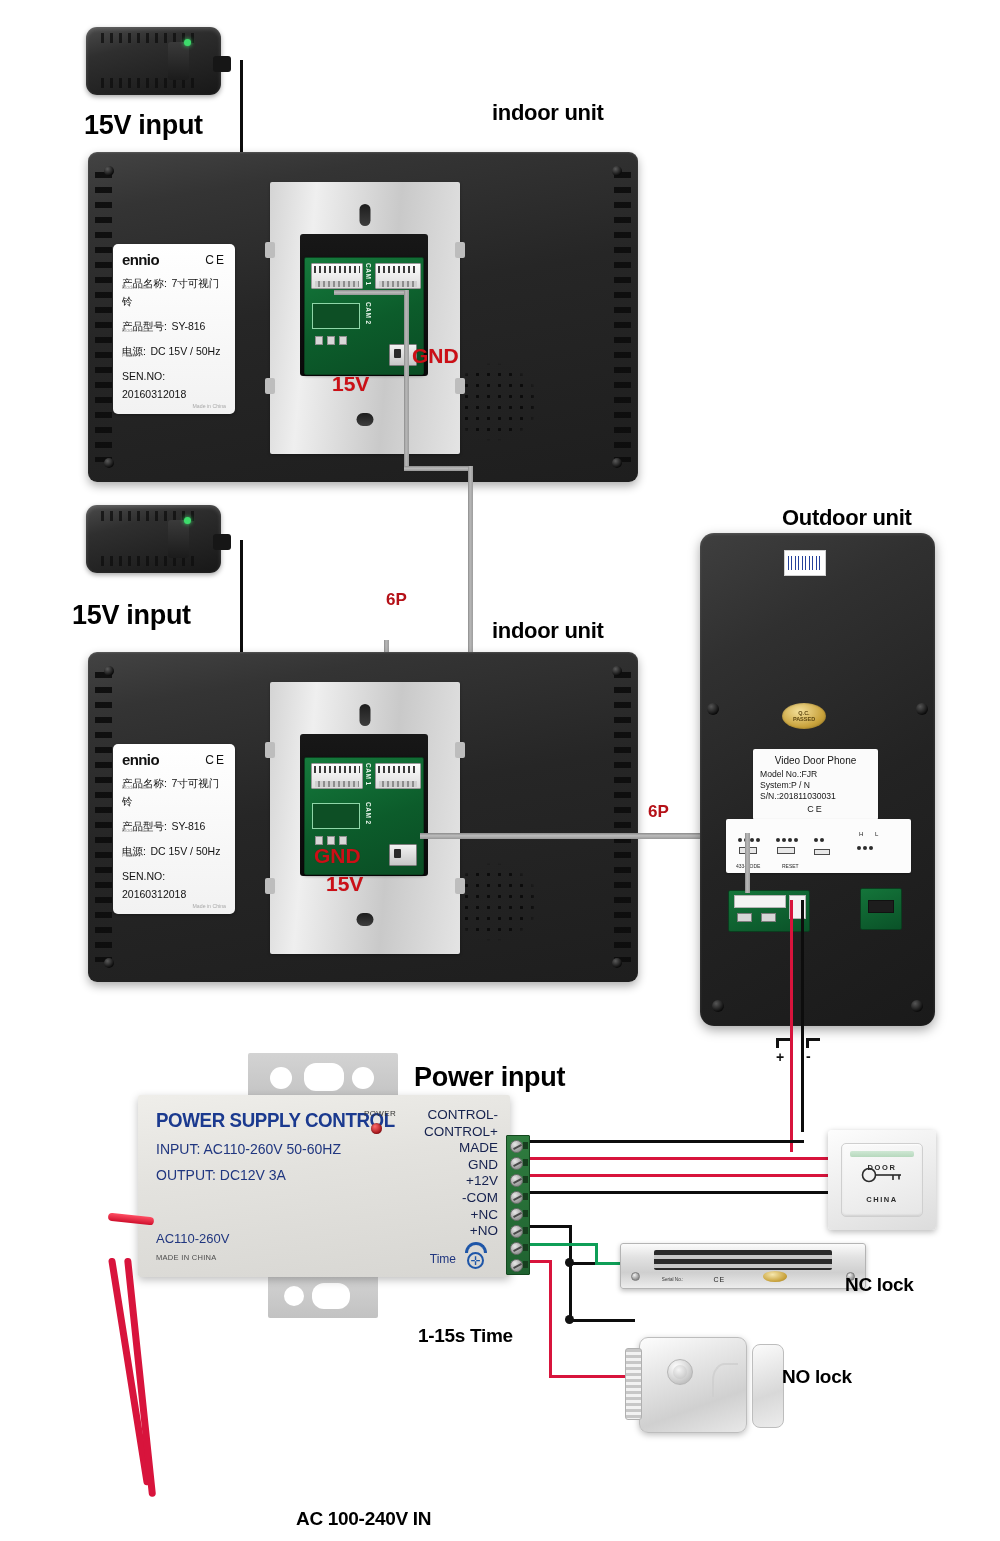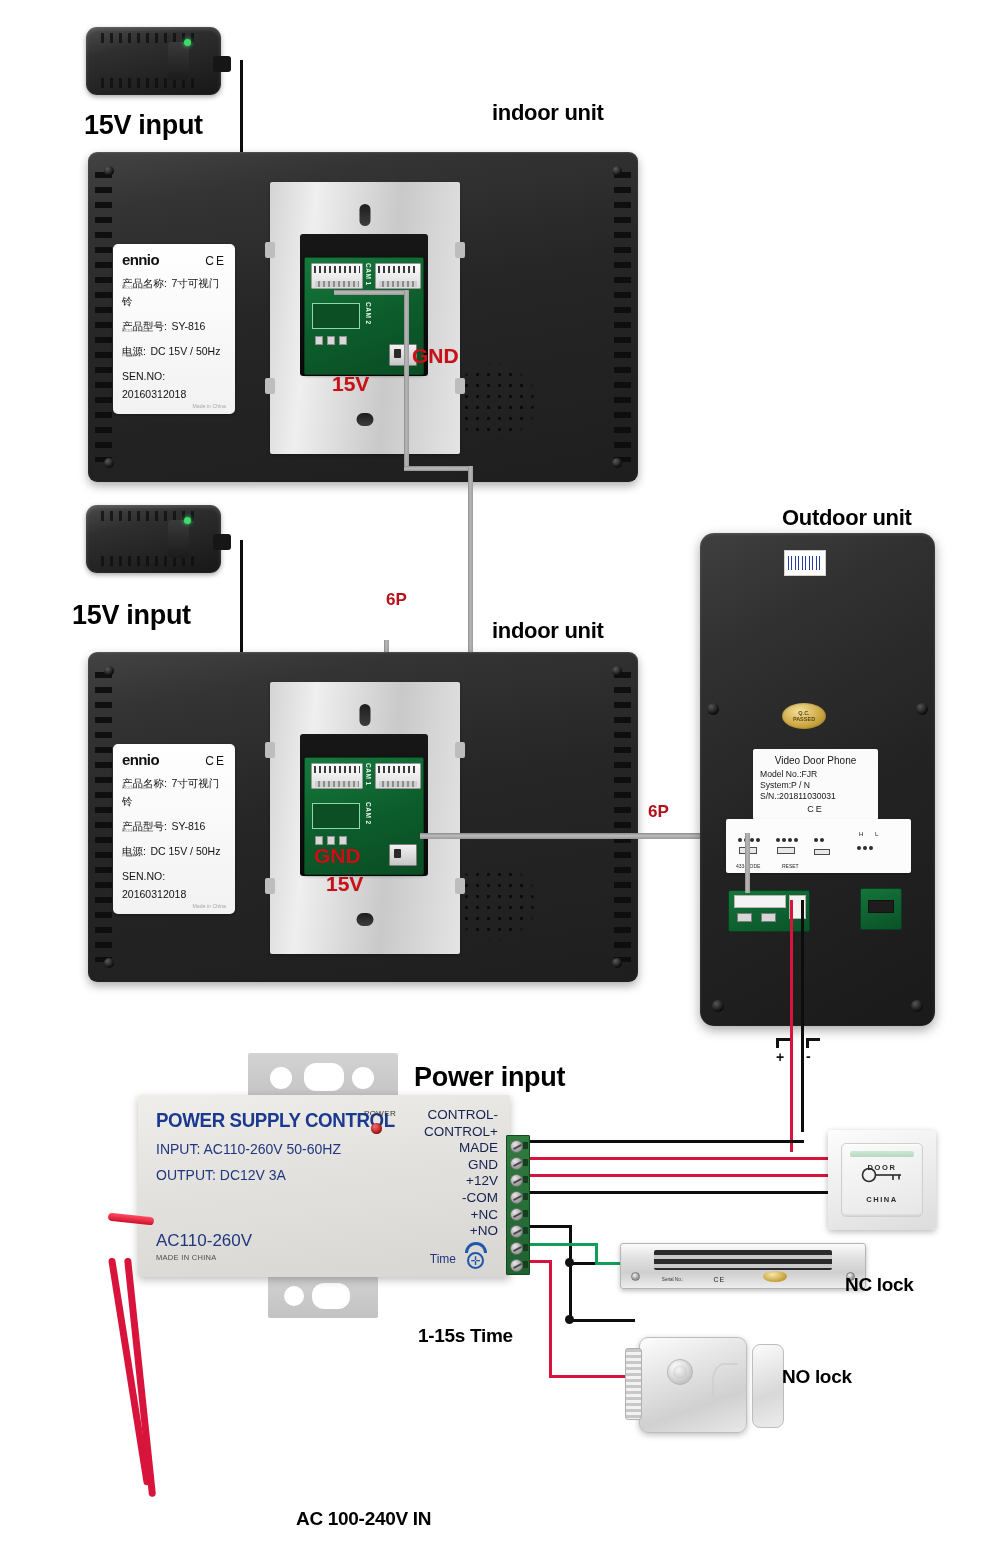--- a/index.html
+++ b/index.html
@@ -118,21 +118,21 @@
   }
   .monitor .label {
     position:absolute;
     background:linear-gradient(180deg,#ffffff,#f2f2f2);
     border-radius:5px;
     box-shadow:0 1px 3px rgba(0,0,0,.35);
     padding:7px 9px 5px 9px;
     color:#1a1a1a;
   }
   .label .brand-row {
-    display:flex; align-items:flex-end; justify-content:space-between;
+    display:flex; align-items:center; justify-content:space-between;
     margin-bottom:5px;
   }
   .label .brand { font-size:15px; font-weight:bold; letter-spacing:-.6px; color:#111; }
   .label .marks { font-size:12px; letter-spacing:2px; color:#111; }
   .label .lrow { position:relative; margin-bottom:7px; }
   .label .lk { font-size:10.5px; color:#111; display:inline-block; }
   .label .lv { font-size:10.5px; color:#111; }
   .label .sub {
     position:absolute; left:0; top:11px; font-size:5px; color:#9a9a9a; letter-spacing:.2px;
   }
@@ -265,21 +265,21 @@
   .psu .title {
     position:absolute; color:#1b3a8f; font-weight:bold; font-size:19.5px;
     letter-spacing:-.4px; white-space:nowrap;
     font-family:"Liberation Sans", sans-serif;
     transform:scaleX(.96);
     transform-origin:left center;
   }
   .psu .spec {
     position:absolute; color:#20367f; font-size:14px; white-space:nowrap;
   }
-  .psu .acl { position:absolute; color:#20367f; font-size:17px; }
+  .psu .acl { position:absolute; color:#20367f; font-size:13px; }
   .psu .made { position:absolute; color:#4b4b4b; font-size:7.5px; letter-spacing:.3px; }
   .psu .pwrtxt { position:absolute; color:#333; font-size:8px; letter-spacing:.4px; }
   .psu .led {
     position:absolute; width:11px; height:11px; border-radius:50%;
     background:radial-gradient(circle at 35% 30%, #ff6b6b, #a8151b 70%);
     box-shadow:inset 0 0 2px rgba(0,0,0,.5);
   }
   .psu .termlist {
     position:absolute; text-align:right; color:#16224f;
     font-size:13.5px; line-height:16.6px; white-space:nowrap;

